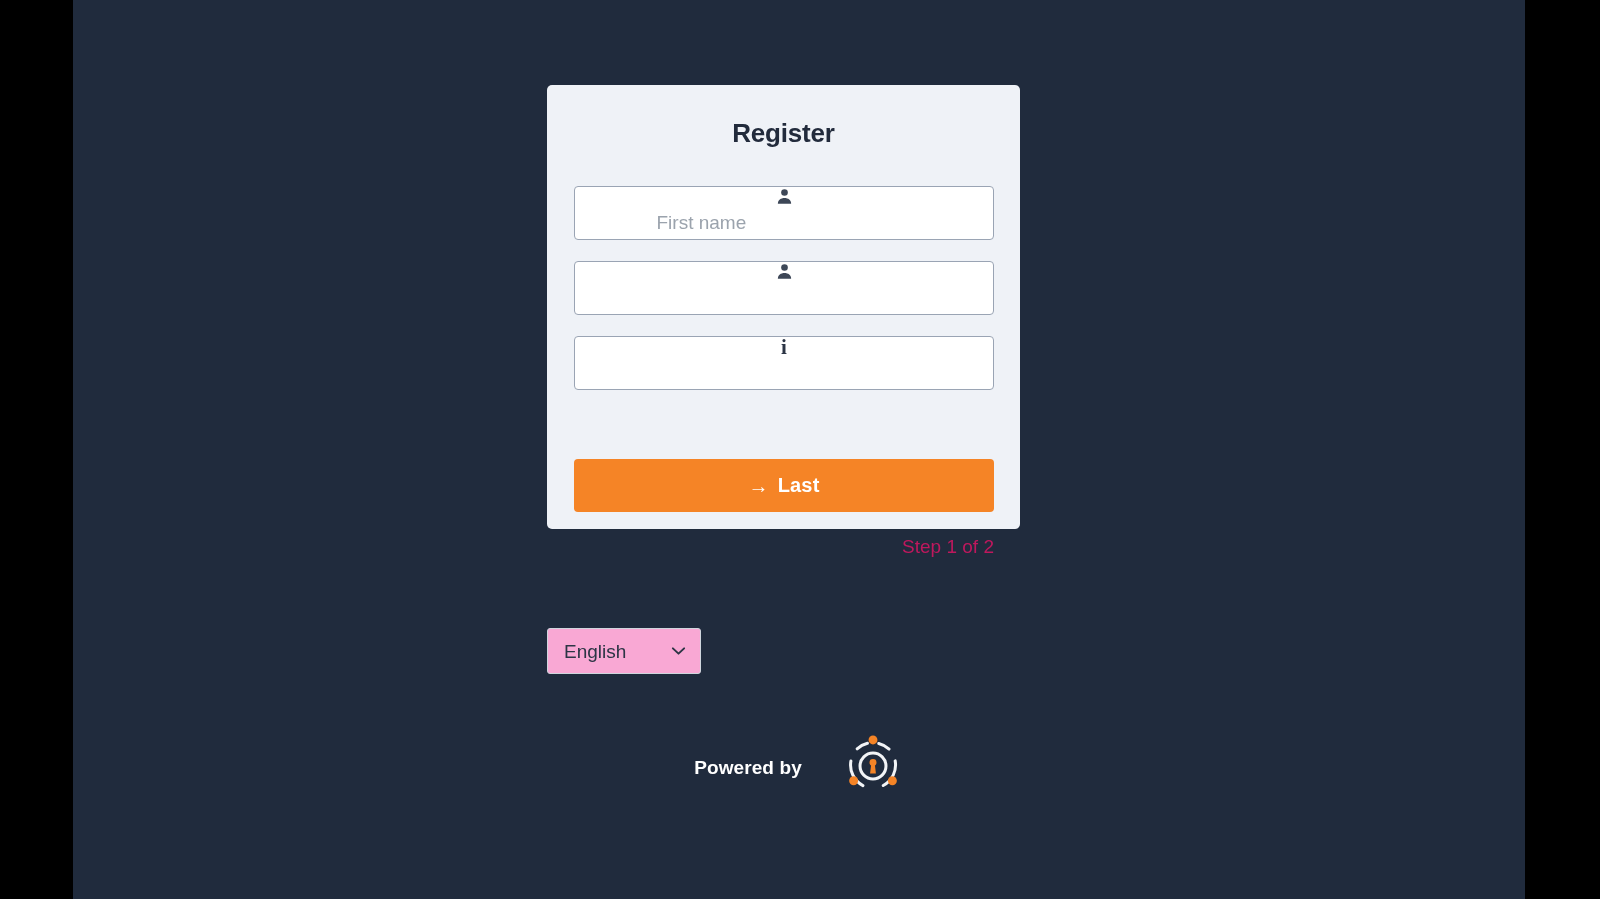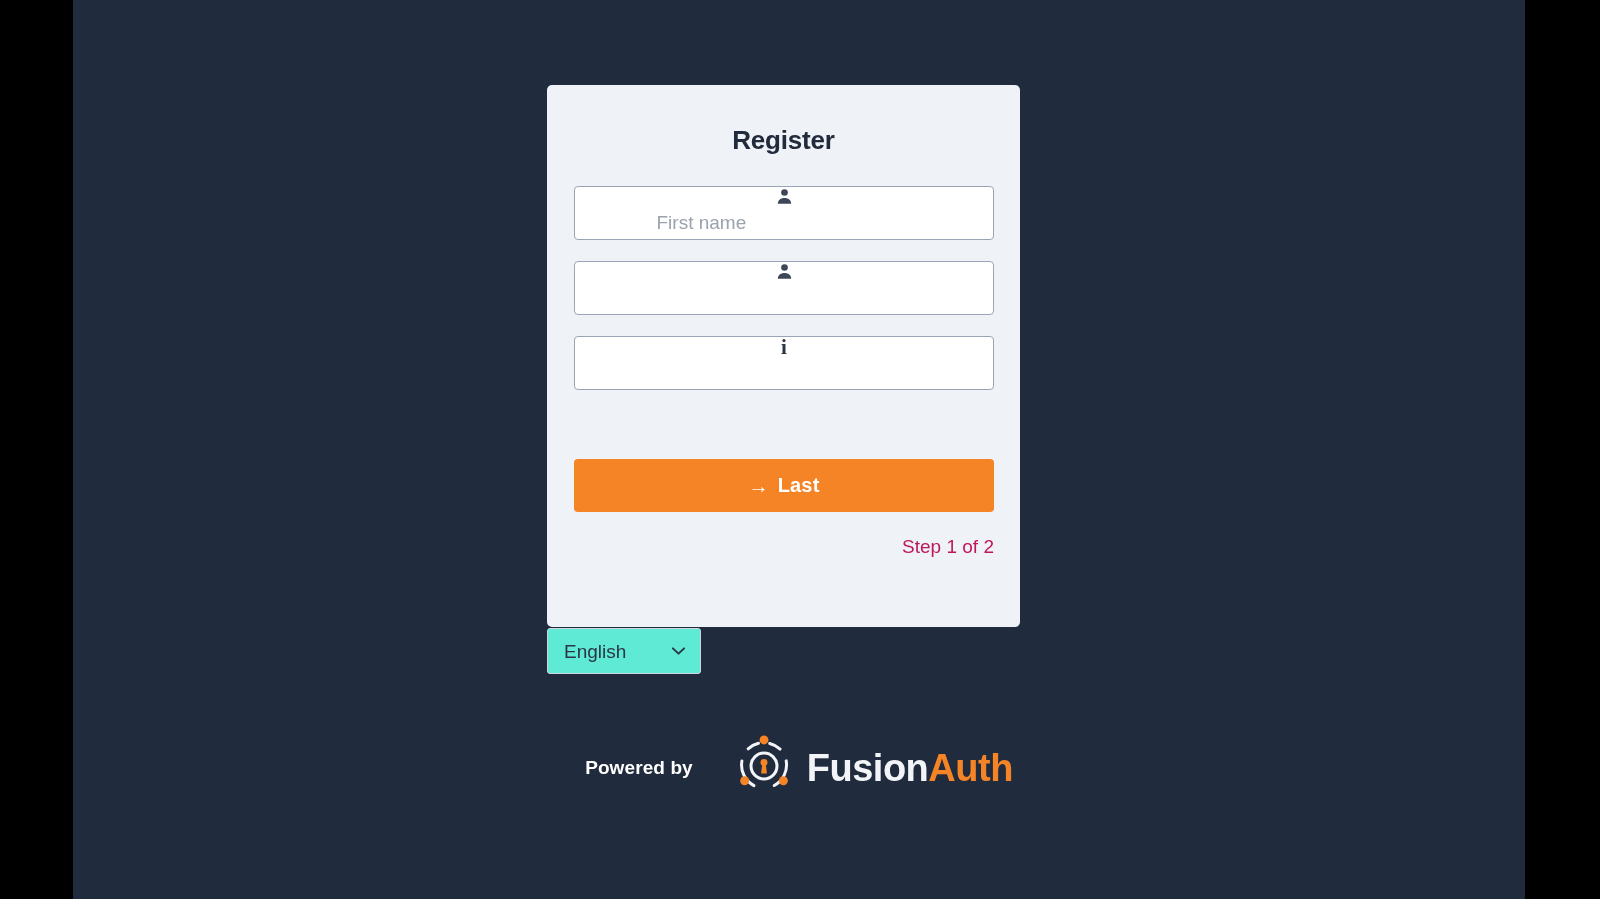--- a/index.html
+++ b/index.html
@@ -38,25 +38,25 @@
     height: 899px;
     background: #202b3d;
   }
 
   
   .card {
     position: absolute;
     left: 474px;
     top: 85px;
     width: 473px;
-    height: 542px;
+    height: 444px;
     background: #eff2f7;
     border-radius: 5px;
     box-sizing: border-box;
-    padding: 7px;
+    padding: 0;
   }
 
   .card-title {
     margin: 0;
     padding-top: 33px;
     text-align: center;
     font-size: 26px;
     font-weight: bold;
     letter-spacing: -0.2px;
     color: #222b3c;
@@ -156,21 +156,21 @@
     position: absolute;
     left: 474px;
     top: 628px;
     width: 154px;
     height: 46px;
   }
   .locale-select {
     width: 154px;
     height: 46px;
     box-sizing: border-box;
-    background: #5eead4;
+    background: #f9a8d4;
     border: 1px solid #cfd5dd;
     border-radius: 3px;
     font-family: "Liberation Sans", sans-serif;
     font-size: 19px;
     color: #2c3545;
     padding: 0 34px 0 16px;
     appearance: none;
     -webkit-appearance: none;
     -moz-appearance: none;
     cursor: pointer;
@@ -297,20 +297,17 @@
             <circle cx="32" cy="32" r="13.4" stroke="#f2f4f7" stroke-width="3.1" fill="none"></circle>
 
             <circle cx="32" cy="28.4" r="3.6" fill="#f58426"></circle>
             <path d="M30.1 30.6 h3.8 l1.1 9.2 h-6 z" fill="#f58426"></path>
 
             <circle cx="32" cy="5.1" r="4.6" fill="#f58426"></circle>
             <circle cx="12" cy="47.2" r="4.6" fill="#f58426"></circle>
             <circle cx="52" cy="47.2" r="4.6" fill="#f58426"></circle>
           </svg>
         </span>
-        <span class="wordmark">
-          <span class="fusion">Fusion</span><span class="auth">Auth</span>
-        </span>
       </div>
     </div>
 
   </div>
 </div>
 
 </body></html>

